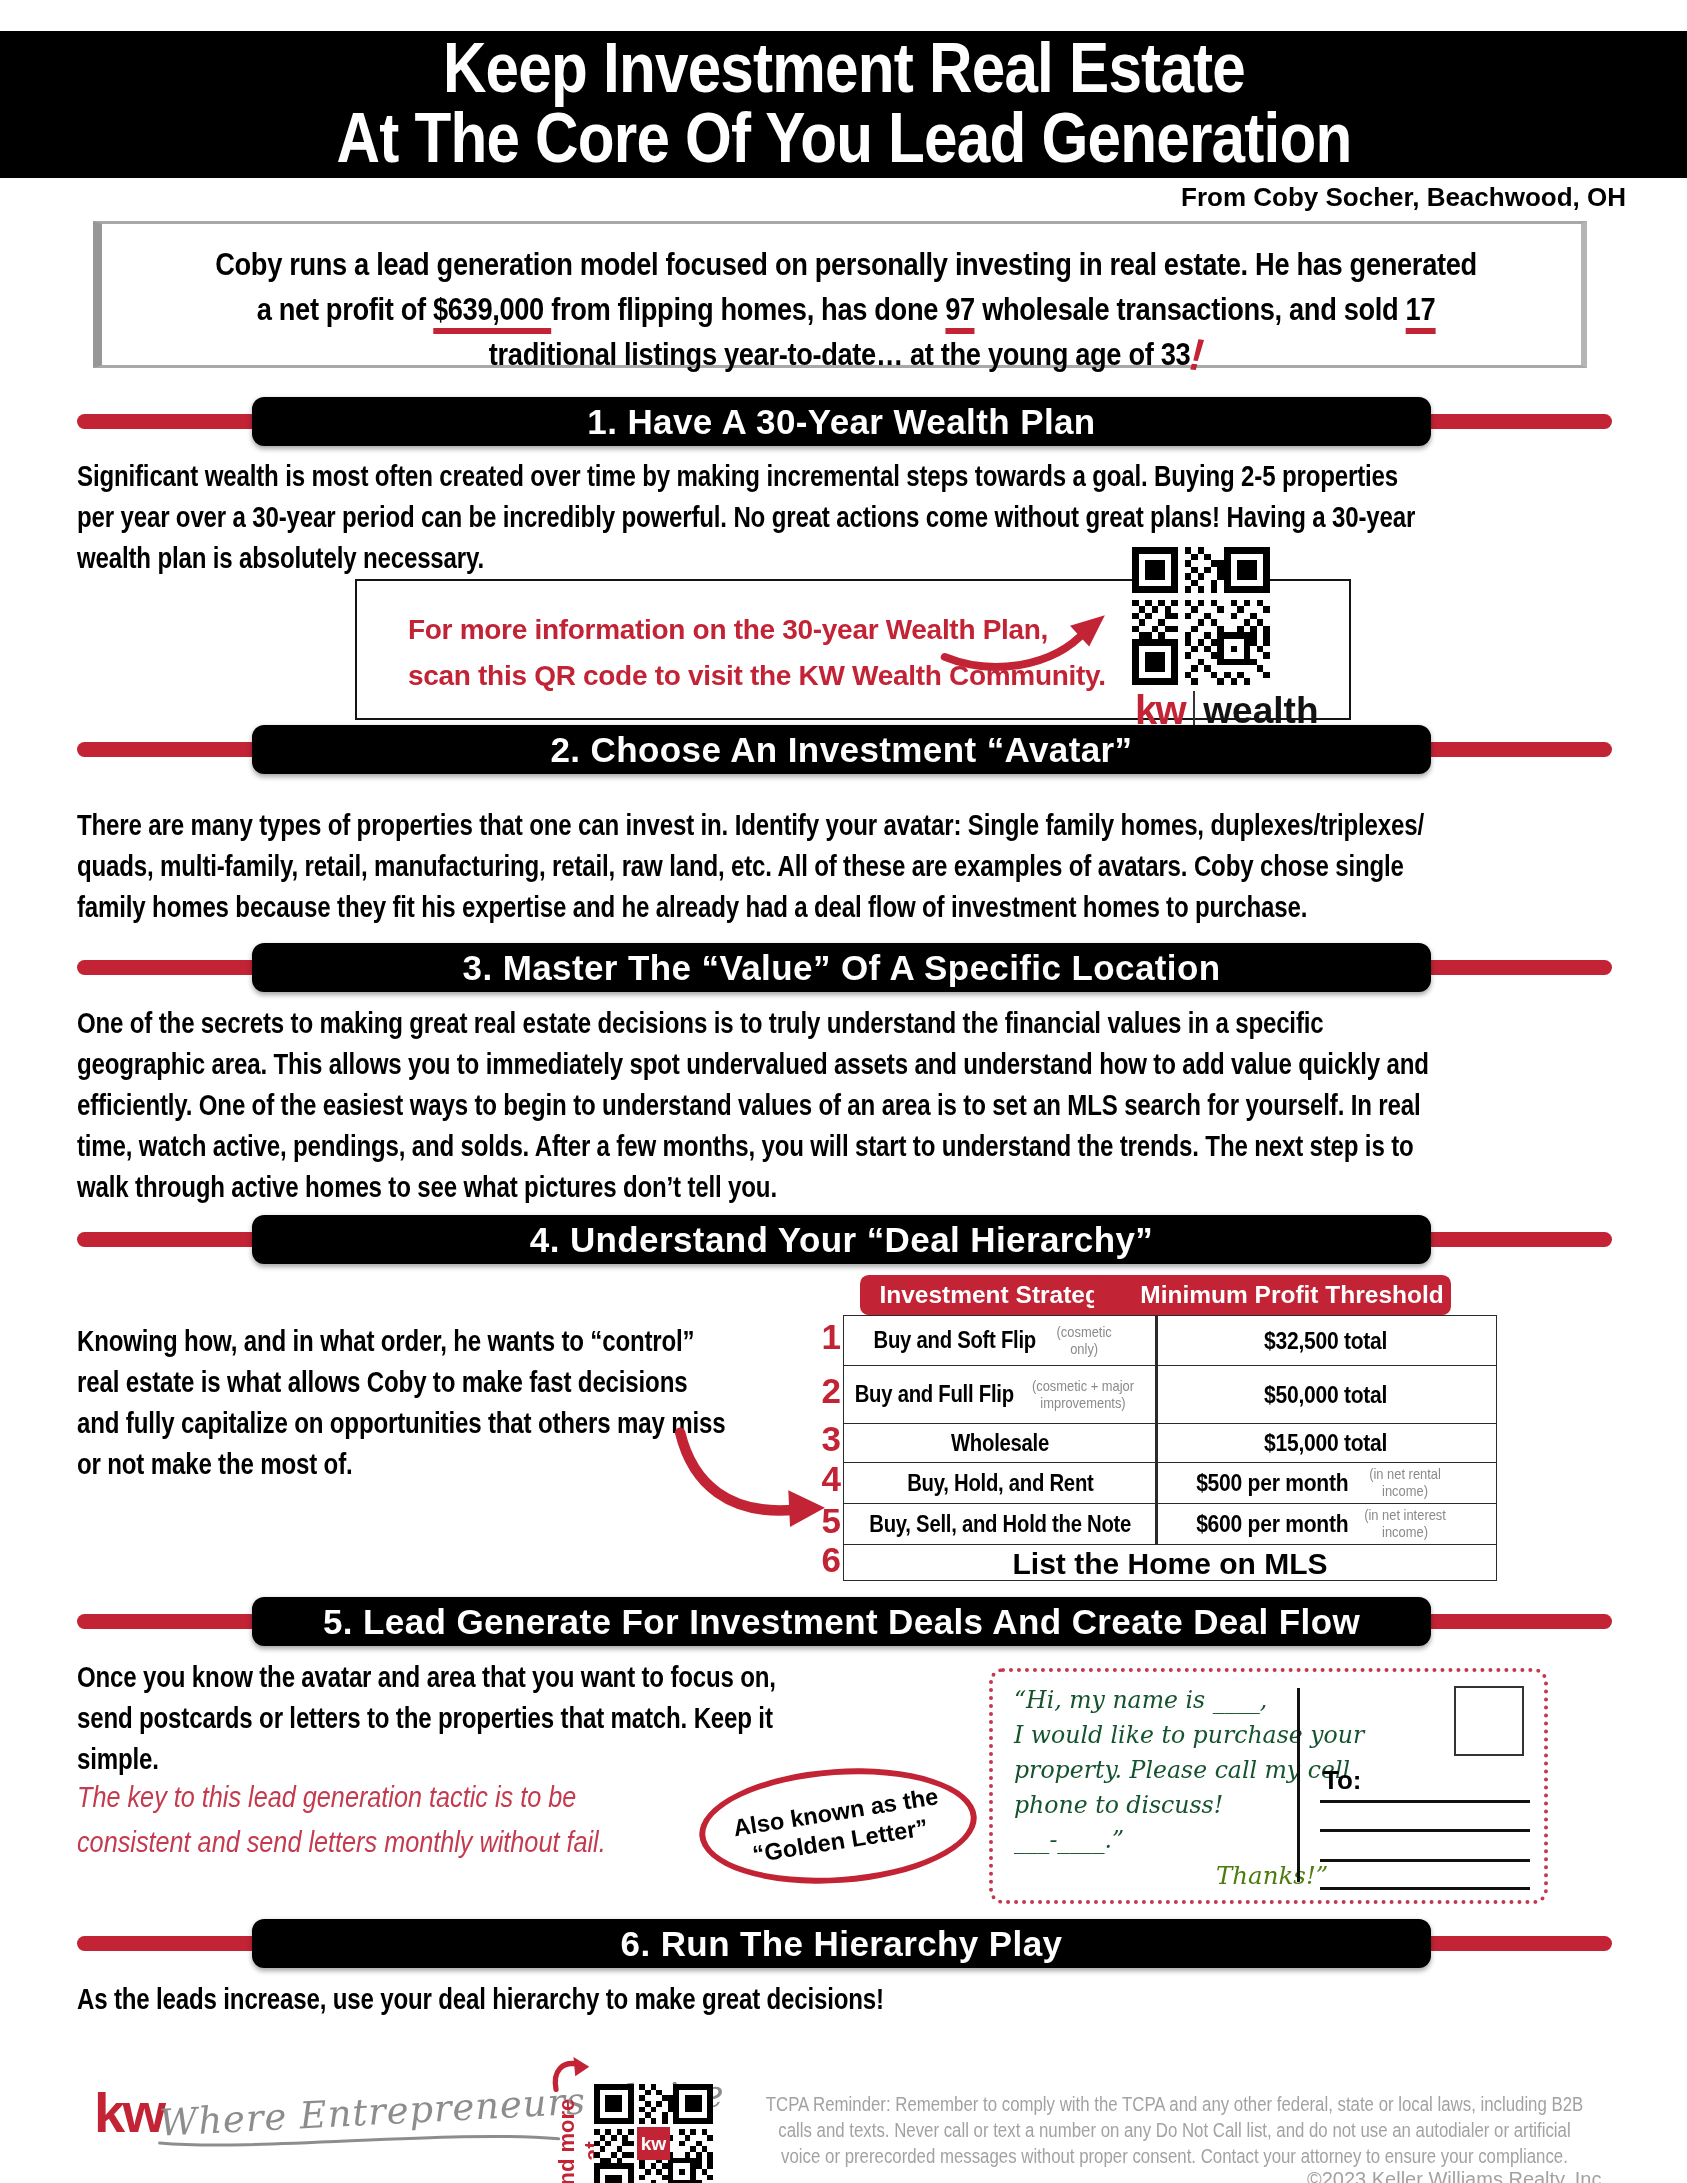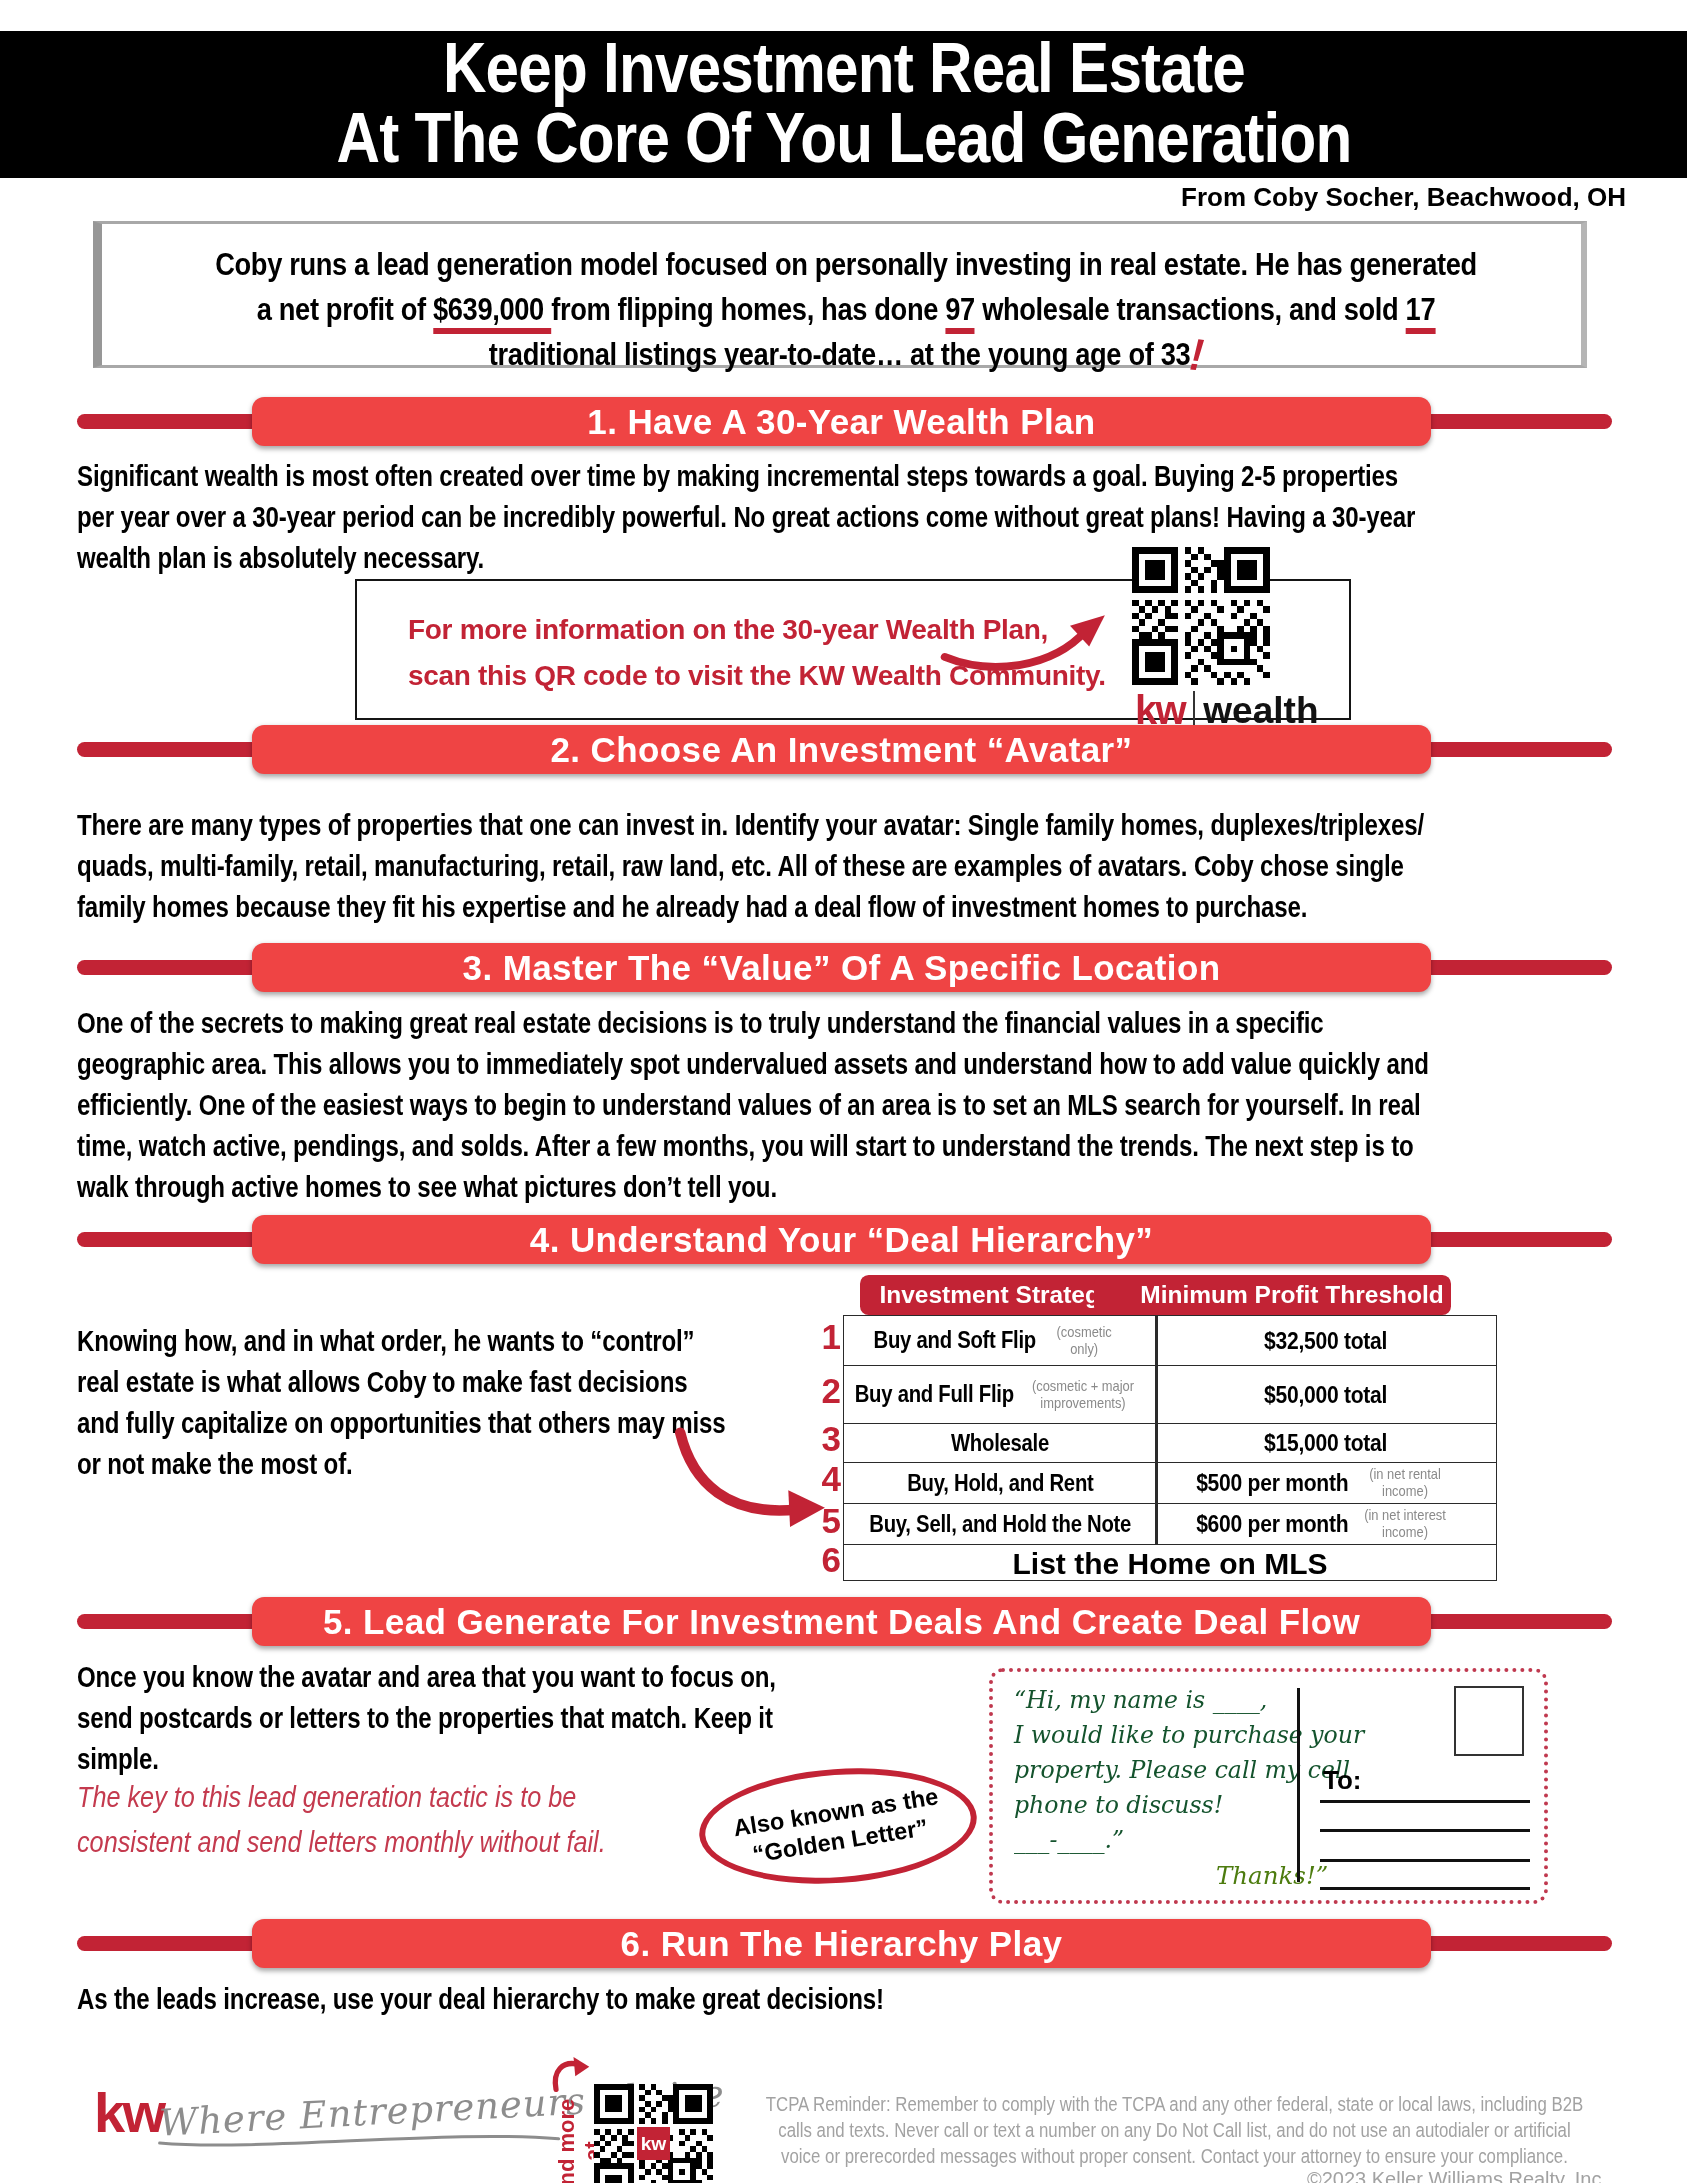--- a/index.html
+++ b/index.html
@@ -21,21 +21,21 @@
   .intro-text{position:absolute;left:-103px;top:17.5px;width:1694px;text-align:center;
               font-weight:bold;font-size:31px;line-height:45px;letter-spacing:-0.4px;
               transform:scaleX(0.88);transform-origin:50% 0;}
   .u-red{border-bottom:6.1px solid var(--accent);padding-bottom:1.7px;}
   .excl{color:var(--accent);font-weight:bold;font-style:italic;font-size:45px;
         display:inline-block;transform:rotate(6deg);vertical-align:-5.2px;}
 
   
   .sec{position:absolute;left:77px;width:1535px;height:49px;}
   .sec .bar{position:absolute;left:0;top:16.6px;width:1535px;height:15.7px;background:var(--accent);border-radius:8.7px;}
-  .sec .plate{position:absolute;left:175px;top:0;width:1179px;height:49px;background:#ef4444;border-radius:12.2px;
+  .sec .plate{position:absolute;left:175px;top:0;width:1179px;height:49px;background:#000000;border-radius:12.2px;
               color:#fff;font-weight:bold;font-size:35px;line-height:49px;text-align:center;
               letter-spacing:0.4px;box-shadow:0 2.6px 5.2px rgba(0,0,0,0.35);}
 
   
   .para{position:absolute;left:77px;width:1852px;font-weight:bold;font-size:29px;line-height:41px;
         letter-spacing:-0.2px;white-space:pre-line;transform:scaleX(0.83);transform-origin:0 0;}
   .para-narrow{width:935px;}
 
   
   .qr1-box{position:absolute;left:355px;top:579px;width:992px;height:137px;border:2.6px solid #151515;background:#fff;}

